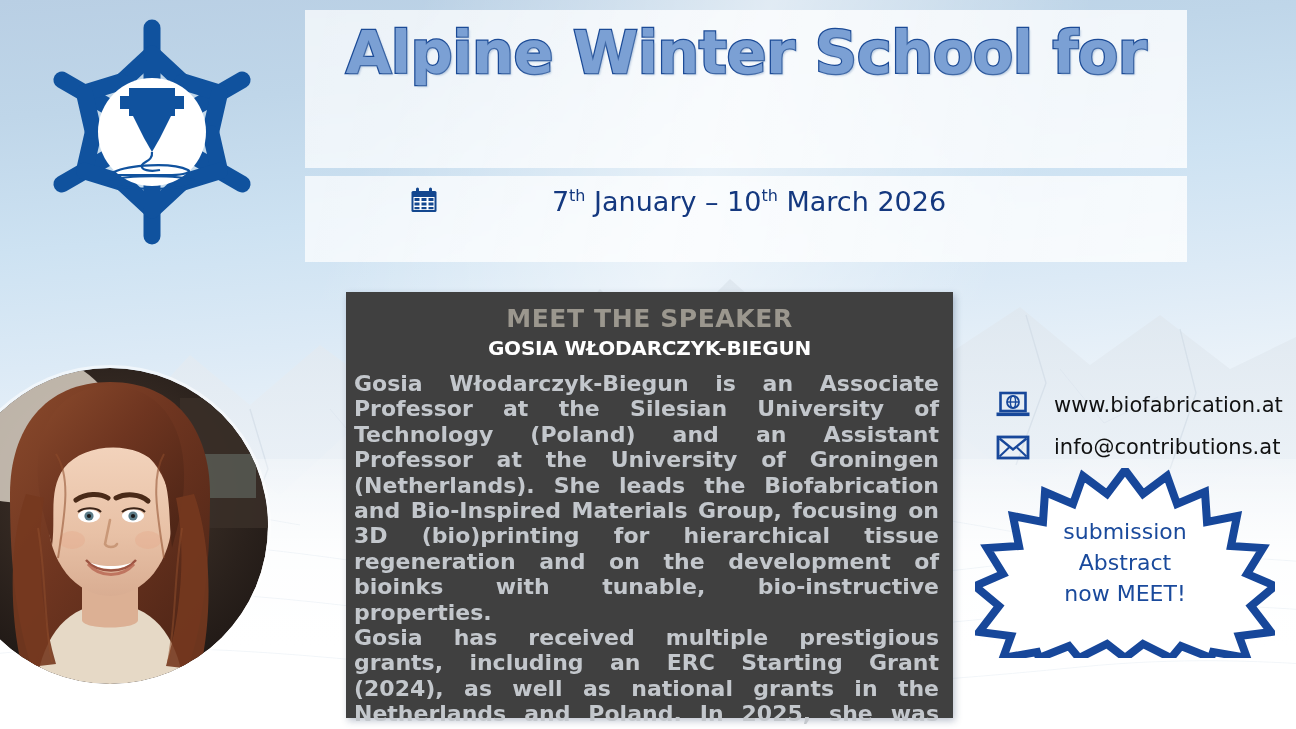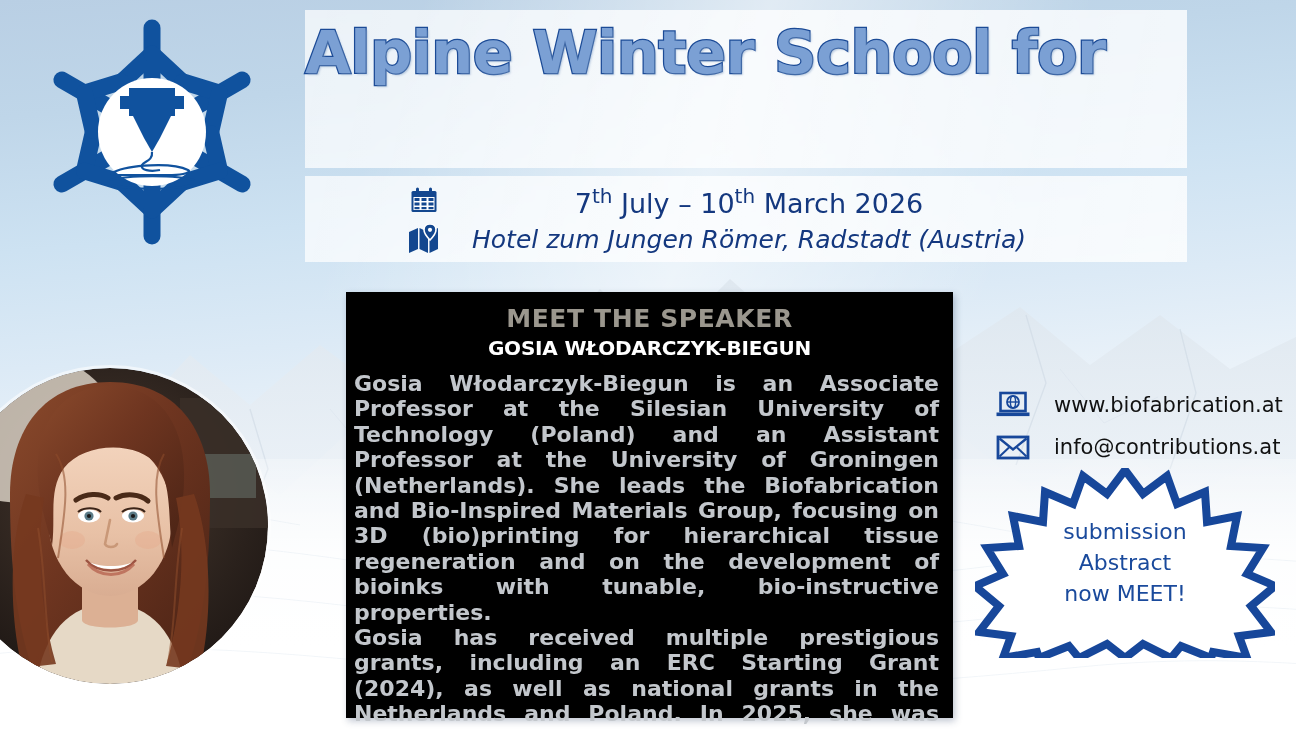--- a/index.html
+++ b/index.html
@@ -72,21 +72,21 @@
     width: 882px; height: 158px;
   }
   .band-info {
     left: 305px; top: 176px;
     width: 882px; height: 86px;
   }
 
   .poster-title {
     position: absolute;
     left: 0; right: 0; top: 7px;
-    text-align: left;
+    text-align: center;
     font-family: "DejaVu Sans", sans-serif;
     font-weight: bold;
     font-size: 59px;
     line-height: 72px;
     letter-spacing: -0.5px;
     color: #7ba0d4;
     -webkit-text-stroke: 2.5px #1b4a96;
     paint-order: stroke fill;
     text-shadow: 2px 2px 2px rgba(120,150,190,.45);
   }
@@ -110,39 +110,39 @@
     margin-left: 82px;
   }
   .info-text {
     flex: 1;
     text-align: center;
     color: #14387f;
     font-family: "DejaVu Sans", sans-serif;
     font-size: 27px;
     padding-right: 150px;
   }
-  .info-text sup { font-size: 20px; vertical-align: super; }
+  .info-text sup { font-size: 16px; vertical-align: super; }
   .info-text.italic { font-style: italic; font-size: 25px; }
 
   
   .portrait {
     position: absolute;
     left: -48px; top: 368px;
     width: 316px; height: 316px;
     border-radius: 50%;
     overflow: hidden;
     box-shadow: 0 0 0 3px rgba(255,255,255,.55);
   }
 
   
   .speaker-panel {
     position: absolute;
     left: 346px; top: 292px;
     width: 607px; height: 426px;
-    background: #000000;
+    background: #404040;
     box-shadow: 2px 3px 7px rgba(40,60,100,.30);
     padding: 0;
   }
   .meet-label {
     margin-top: 12px;
     text-align: center;
     color: #9b978e;
     font-family: "DejaVu Sans", sans-serif;
     font-weight: bold;
     font-size: 25px;
@@ -348,36 +348,22 @@
               <rect x="5.5" y="16.5" width="5" height="3"></rect>
               <rect x="12.5" y="16.5" width="5" height="3"></rect>
               <rect x="19.5" y="16.5" width="5" height="3"></rect>
               <rect x="5.5" y="21" width="5" height="2.2"></rect>
               <rect x="12.5" y="21" width="5" height="2.2"></rect>
               <rect x="19.5" y="21" width="5" height="2.2"></rect>
             </g>
           </svg>
         </span>
         <span class="info-text">
-          <span>7</span><sup>th</sup><span> July – 10</span><sup>th</sup><span> March 2026</span>
+          <span>7</span><sup>th</sup><span> January – 10</span><sup>th</sup><span> March 2026</span>
         </span>
-      </div>
-      <div class="info-row">
-        <span class="info-icon">
-          <svg width="32" height="30" viewBox="0 0 32 30">
-            <g fill="#13478f">
-              <path d="M1,8 L10,4 L10,25 L1,29 Z"></path>
-              <path d="M11.5,4 L20,8 L20,29 L11.5,25 Z"></path>
-              <path d="M21.5,8 L30,4 L30,25 L21.5,29 Z"></path>
-            </g>
-            <path d="M22,0 C18.5,0 16,2.5 16,5.8 C16,10 22,16 22,16 C22,16 28,10 28,5.8 C28,2.5 25.5,0 22,0 Z" fill="#13478f" stroke="#ffffff" stroke-width="1.6"></path>
-            <circle cx="22" cy="5.8" r="2.1" fill="#ffffff"></circle>
-          </svg>
-        </span>
-        <span class="info-text italic">Hotel zum Jungen Römer, Radstadt (Austria)</span>
       </div>
     </div>
   </div>
 
   <div class="portrait">
     <svg width="316" height="316" viewBox="0 0 316 316">
       <defs>
         <radialGradient id="bgRoom" cx="50%" cy="40%" r="75%">
           <stop offset="0%" stop-color="#4a3a30"></stop>
           <stop offset="60%" stop-color="#2a211c"></stop>

